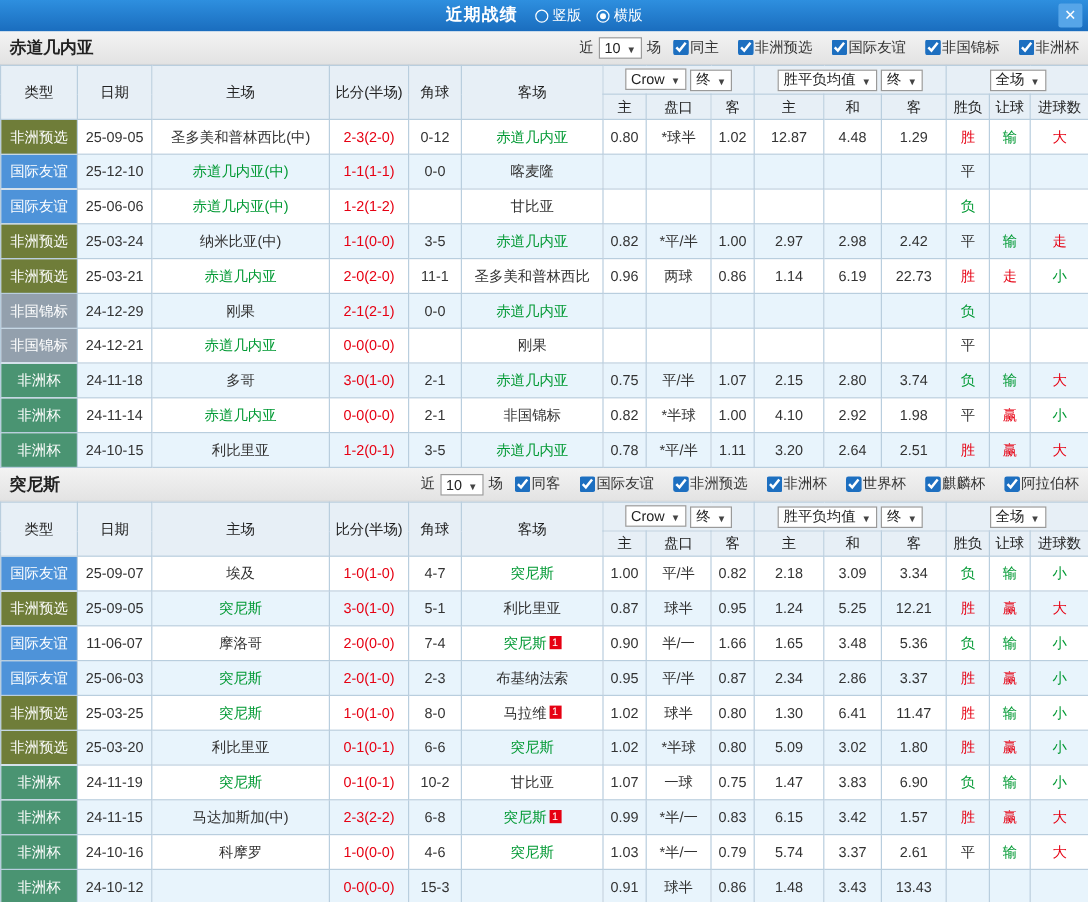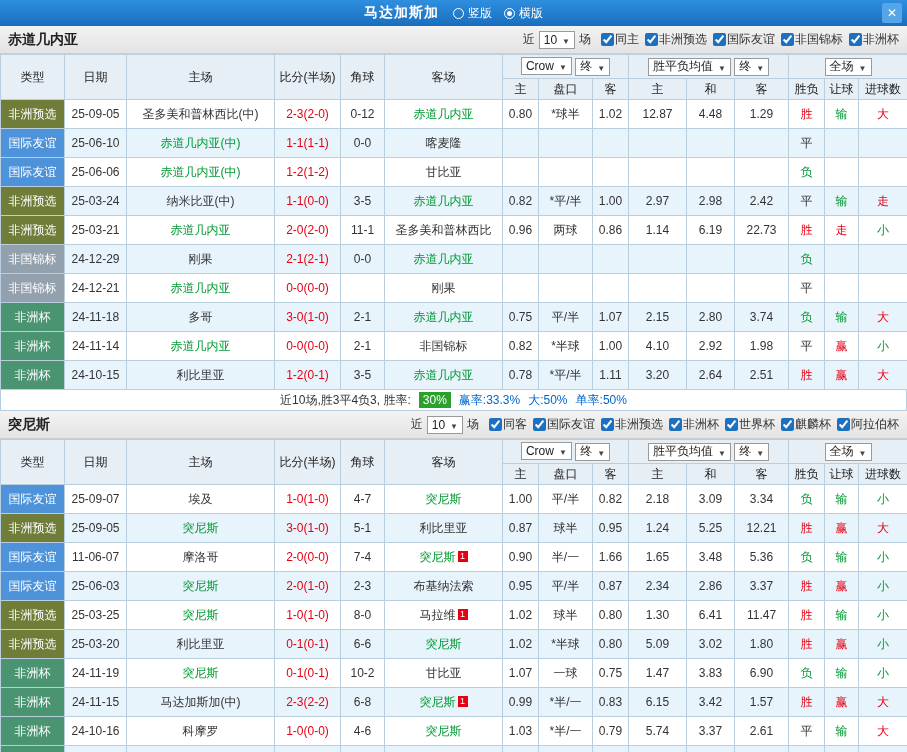--- a/index.html
+++ b/index.html
@@ -25,21 +25,21 @@
     line-height:20px; text-align:center; cursor:pointer;
   }
   
   .sec-header {
     height:28px; background:linear-gradient(#f3f3f3,#e3e3e3);
     border-bottom:1px solid #cfcfcf;
     display:flex; align-items:center; padding:0 8px;
   }
   .team { font-size:14px; font-weight:bold; color:#222; }
   .controls { margin-left:auto; display:flex; align-items:center; gap:4px; }
-  .filters { display:flex; align-items:center; gap:6px; margin-left:6px; }
+  .filters { display:flex; align-items:center; gap:16px; margin-left:6px; }
   .chk { display:flex; align-items:center; gap:1px; cursor:pointer; }
   input[type=checkbox] { width:13px; height:13px; margin:0; accent-color:#1d6fc0; }
   .sel-box {
     display:inline-flex; align-items:center; gap:5px;
     border:1px solid #9a9a9a; background:#fff; padding:0 4px;
     height:18px; font-size:12px; color:#222; cursor:pointer;
   }
   .arr::after { content:"▼"; font-size:8px; color:#444; }
   
   table.grid { width:907px; border-collapse:collapse; table-layout:fixed; }
@@ -65,21 +65,21 @@
     height:21px; border:1px solid #b9cede; border-top:none; background:#fff;
     display:flex; align-items:center; justify-content:center; gap:8px; font-size:12px;
   }
   .rate-badge { background:#2ba02b; color:#fff; padding:0 4px; height:16px; line-height:16px; }
   .stat { color:#0066cc; }
 </style>
 </head>
 <body>
 
 <div class="titlebar">
-  <span class="tb-title">马达加斯加</span>
+  <span class="tb-title">近期战绩</span>
   <span class="tb-radios" id="tb-radios">
       <span class="radio-opt">
         <span class="radio-dot"></span>
         <span>竖版</span>
       </span>
       <span class="radio-opt">
         <span class="radio-dot on"></span>
         <span>横版</span>
       </span>
     </span>
@@ -200,21 +200,21 @@
     <td class="num">12.87</td>
     <td class="num">4.48</td>
     <td class="num">1.29</td>
     <td class="res" style="color: rgb(230, 0, 18);">胜</td>
     <td class="res" style="color: rgb(0, 153, 51);">输</td>
     <td class="res" style="color: rgb(230, 0, 18);">大</td>
   </tr>
 
   <tr class="match-row alt">
     <td class="type-cell" style="background: rgb(78, 147, 217);">国际友谊</td>
-    <td class="date-cell">25-06-10</td>
+    <td class="date-cell">25-12-10</td>
     <td class="home-cell"><span class="tname hl">赤道几内亚(中)</span></td>
     <td class="score-cell">1-1(1-1)</td>
     <td class="corner-cell">0-0</td>
     <td class="away-cell"><span class="tname">喀麦隆</span></td>
     <td class="num"></td>
     <td class="num"></td>
     <td class="num"></td>
     <td class="num"></td>
     <td class="num"></td>
     <td class="num"></td>
@@ -361,27 +361,20 @@
     <td class="num">1.11</td>
     <td class="num">3.20</td>
     <td class="num">2.64</td>
     <td class="num">2.51</td>
     <td class="res" style="color: rgb(230, 0, 18);">胜</td>
     <td class="res" style="color: rgb(230, 0, 18);">赢</td>
     <td class="res" style="color: rgb(230, 0, 18);">大</td>
   </tr>
 </tbody>
     </table>
-    <div class="summary">
-      <span>近10场,胜3平4负3, 胜率:</span>
-      <span class="rate-badge">30%</span>
-      <span class="stat">赢率:33.3%</span>
-      <span class="stat">大:50%</span>
-      <span class="stat">单率:50%</span>
-    </div>
   </div>
 
   <div class="section">
     <div class="sec-header">
       <span class="team">突尼斯</span>
       <span class="controls">
         <span>近</span>
         <span class="sel-box">
             <span>10</span>
             <span class="arr"></span>

